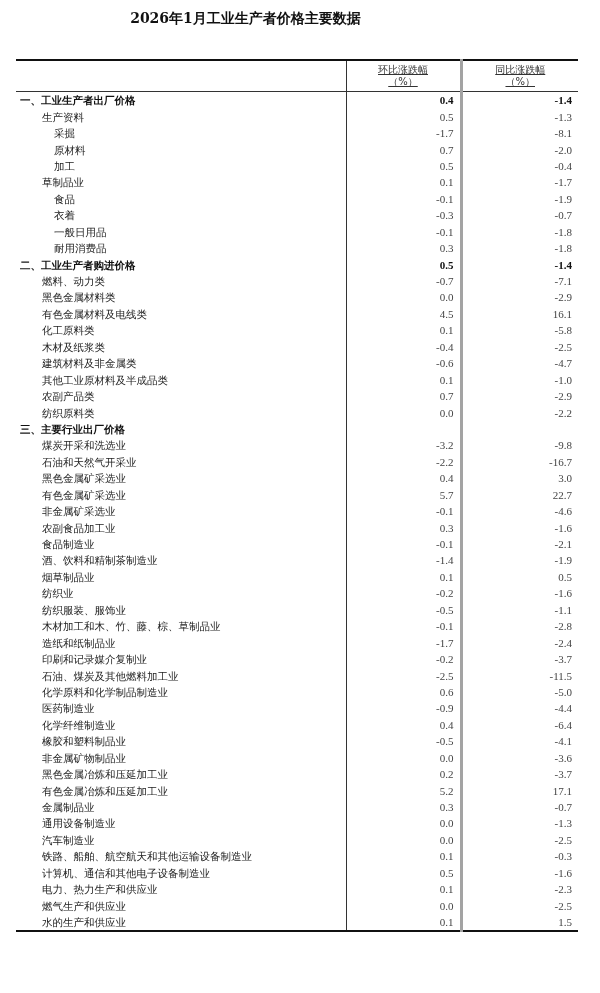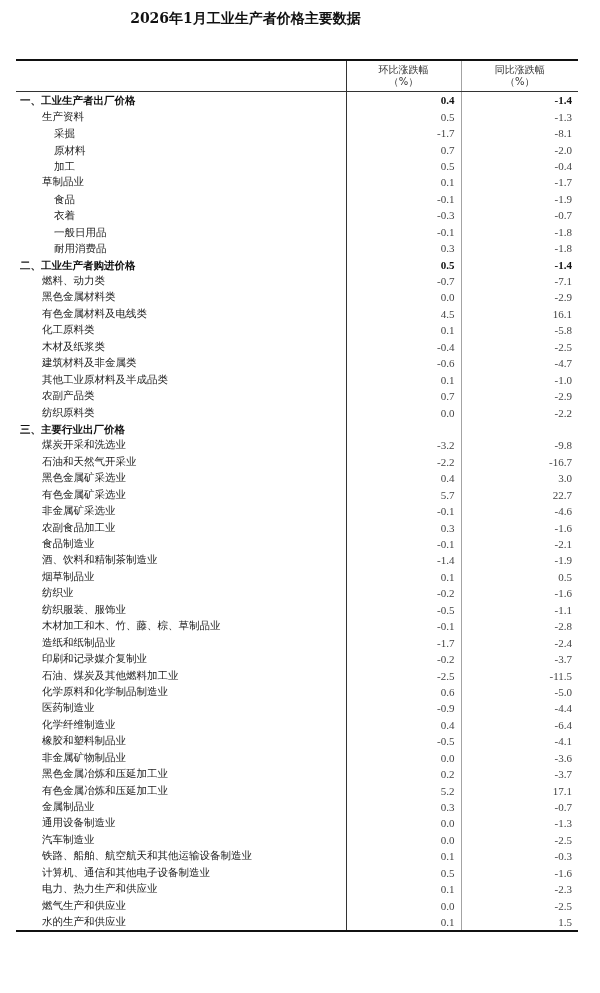--- a/index.html
+++ b/index.html
@@ -13,37 +13,37 @@
     position: absolute; left: 16px; top: 59px; width: 562px;
     border-collapse: collapse; table-layout: fixed;
     font-family: "DejaVu Sans", "Liberation Sans", sans-serif;
   }
   .tbl thead tr th {
     border-top: 2px solid #111; border-bottom: 1px solid #333;
     height: 30px; padding: 0; font-weight: normal;
     font-size: 10px; line-height: 12px; color: #333; text-align: center; vertical-align: middle;
   }
   .tbl thead th.c2, .tbl tbody td.c2 { border-left: 1px solid #333; }
-  .tbl thead th.c3, .tbl tbody td.c3 { border-left: 1px solid #a3a3a3; }
+  .tbl thead th.c3, .tbl tbody td.c3 { border-left: 3px solid #a3a3a3; }
   .tbl tbody td {
     height: 16.45px; padding: 0; font-size: 10.5px; line-height: 16px; white-space: nowrap;
     vertical-align: middle;
   }
   .tbl tbody td.c1 { color: #222; }
   .tbl tbody td.num {
     font-family: "Liberation Serif", "DejaVu Serif", serif; font-size: 11px;
     text-align: right; padding-right: 6px; color: #444;
   }
   .tbl tbody td.c3.num { padding-right: 6px; }
   .tbl tbody tr:last-child td { border-bottom: 2px solid #111; }
   .lvl0 { padding-left: 4px !important; font-weight: bold; color: #111 !important; margin-left: 44px; }
-  .lvl1 { padding-left: 26px !important; font-family: Liberation Mono, monospace; }
+  .lvl1 { padding-left: 26px !important; }
   .lvl2 { padding-left: 38px !important; }
   tr.bold td.num { font-weight: bold; color: #111; }
-  .unit { display: block; }
+  .unit { display: block; text-decoration: underline; }
 </style>
 </head>
 <body>
 
 <div class="title">2026年1月工业生产者价格主要数据</div>
 
 <table class="tbl">
   <colgroup>
     <col style="width:330px">
     <col style="width:115px">

